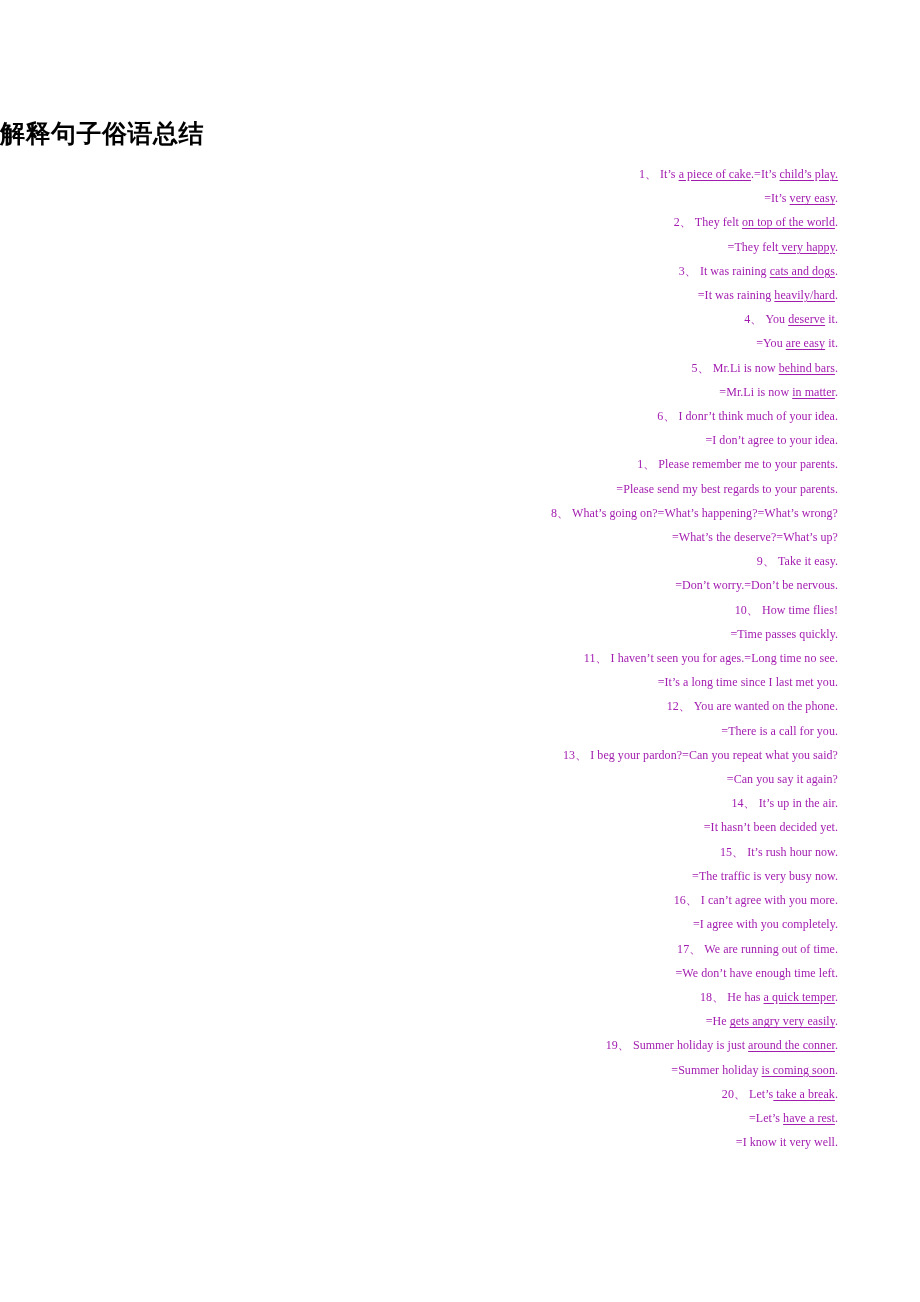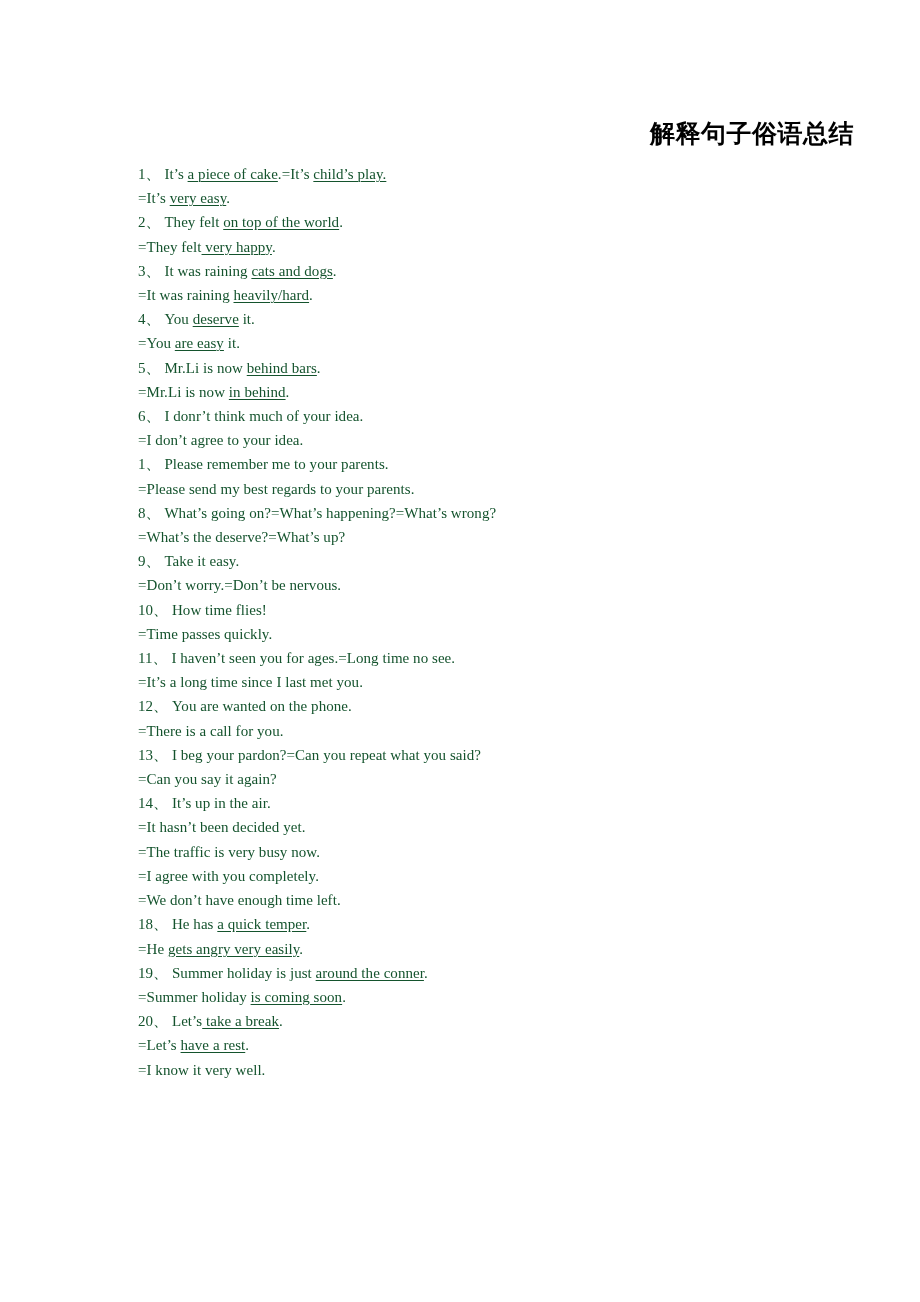--- a/index.html
+++ b/index.html
@@ -23,40 +23,41 @@
     width: 920px;
     height: 1302px;
     overflow: hidden;
     background: #ffffff;
   }
   #doc-title {
     position: absolute;
     left: 0;
     top: 118px;
     width: 854px;
-    text-align: right;
+    text-align: left;
     font-family: "Liberation Serif", "DejaVu Serif", serif;
     font-size: 25px;
     font-weight: bold;
     letter-spacing: 0.5px;
     line-height: 32px;
     white-space: nowrap;
   }
   #body-block {
     position: absolute;
     left: 138px;
     top: 162px;
     width: 700px;
   }
   .doc-line {
-    font-size: 15px;
+    font-size: 12px;
     line-height: 24.2px;
     white-space: pre;
-    color: #14532d;
+    color: #a21caf;
     letter-spacing: 0.05px;
+    text-align: right;
   }
   .u {
     text-decoration: underline;
     text-decoration-thickness: 1px;
     text-underline-offset: 2px;
   }
 </style>
 </head>
 <body>
 
@@ -67,41 +68,44 @@
   <div id="body-block">
       <div class="doc-line"><span>1、 It’s </span><span class="u">a piece of cake</span><span>.=It’s </span><span class="u">child’s play.</span></div>
       <div class="doc-line"><span>=It’s </span><span class="u">very easy</span><span>.</span></div>
       <div class="doc-line"><span>2、 They felt </span><span class="u">on top of the world</span><span>.</span></div>
       <div class="doc-line"><span>=They felt</span><span class="u"> very happy</span><span>.</span></div>
       <div class="doc-line"><span>3、 It was raining </span><span class="u">cats and dogs</span><span>.</span></div>
       <div class="doc-line"><span>=It was raining </span><span class="u">heavily/hard</span><span>.</span></div>
       <div class="doc-line"><span>4、 You </span><span class="u">deserve</span><span> it.</span></div>
       <div class="doc-line"><span>=You </span><span class="u">are easy</span><span> it.</span></div>
       <div class="doc-line"><span>5、 Mr.Li is now </span><span class="u">behind bars</span><span>.</span></div>
-      <div class="doc-line"><span>=Mr.Li is now </span><span class="u">in behind</span><span>.</span></div>
+      <div class="doc-line"><span>=Mr.Li is now </span><span class="u">in matter</span><span>.</span></div>
       <div class="doc-line"><span>6、 I donr’t think much of your idea.</span></div>
       <div class="doc-line"><span>=I don’t agree to your idea.</span></div>
       <div class="doc-line"><span>1、 Please remember me to your parents.</span></div>
       <div class="doc-line"><span>=Please send my best regards to your parents.</span></div>
       <div class="doc-line"><span>8、 What’s going on?=What’s happening?=What’s wrong?</span></div>
       <div class="doc-line"><span>=What’s the deserve?=What’s up?</span></div>
       <div class="doc-line"><span>9、 Take it easy.</span></div>
       <div class="doc-line"><span>=Don’t worry.=Don’t be nervous.</span></div>
       <div class="doc-line"><span>10、 How time flies!</span></div>
       <div class="doc-line"><span>=Time passes quickly.</span></div>
       <div class="doc-line"><span>11、 I haven’t seen you for ages.=Long time no see.</span></div>
       <div class="doc-line"><span>=It’s a long time since I last met you.</span></div>
       <div class="doc-line"><span>12、 You are wanted on the phone.</span></div>
       <div class="doc-line"><span>=There is a call for you.</span></div>
       <div class="doc-line"><span>13、 I beg your pardon?=Can you repeat what you said?</span></div>
       <div class="doc-line"><span>=Can you say it again?</span></div>
       <div class="doc-line"><span>14、 It’s up in the air.</span></div>
       <div class="doc-line"><span>=It hasn’t been decided yet.</span></div>
+      <div class="doc-line"><span>15、 It’s rush hour now.</span></div>
       <div class="doc-line"><span>=The traffic is very busy now.</span></div>
+      <div class="doc-line"><span>16、 I can’t agree with you more.</span></div>
       <div class="doc-line"><span>=I agree with you completely.</span></div>
+      <div class="doc-line"><span>17、 We are running out of time.</span></div>
       <div class="doc-line"><span>=We don’t have enough time left.</span></div>
       <div class="doc-line"><span>18、 He has </span><span class="u">a quick temper</span><span>.</span></div>
       <div class="doc-line"><span>=He </span><span class="u">gets angry very easily</span><span>.</span></div>
       <div class="doc-line"><span>19、 Summer holiday is just </span><span class="u">around the conner</span><span>.</span></div>
       <div class="doc-line"><span>=Summer holiday </span><span class="u">is coming soon</span><span>.</span></div>
       <div class="doc-line"><span>20、 Let’s</span><span class="u"> take a break</span><span>.</span></div>
       <div class="doc-line"><span>=Let’s </span><span class="u">have a rest</span><span>.</span></div>
       <div class="doc-line"><span>=I know it very well.</span></div>
     </div>
 

